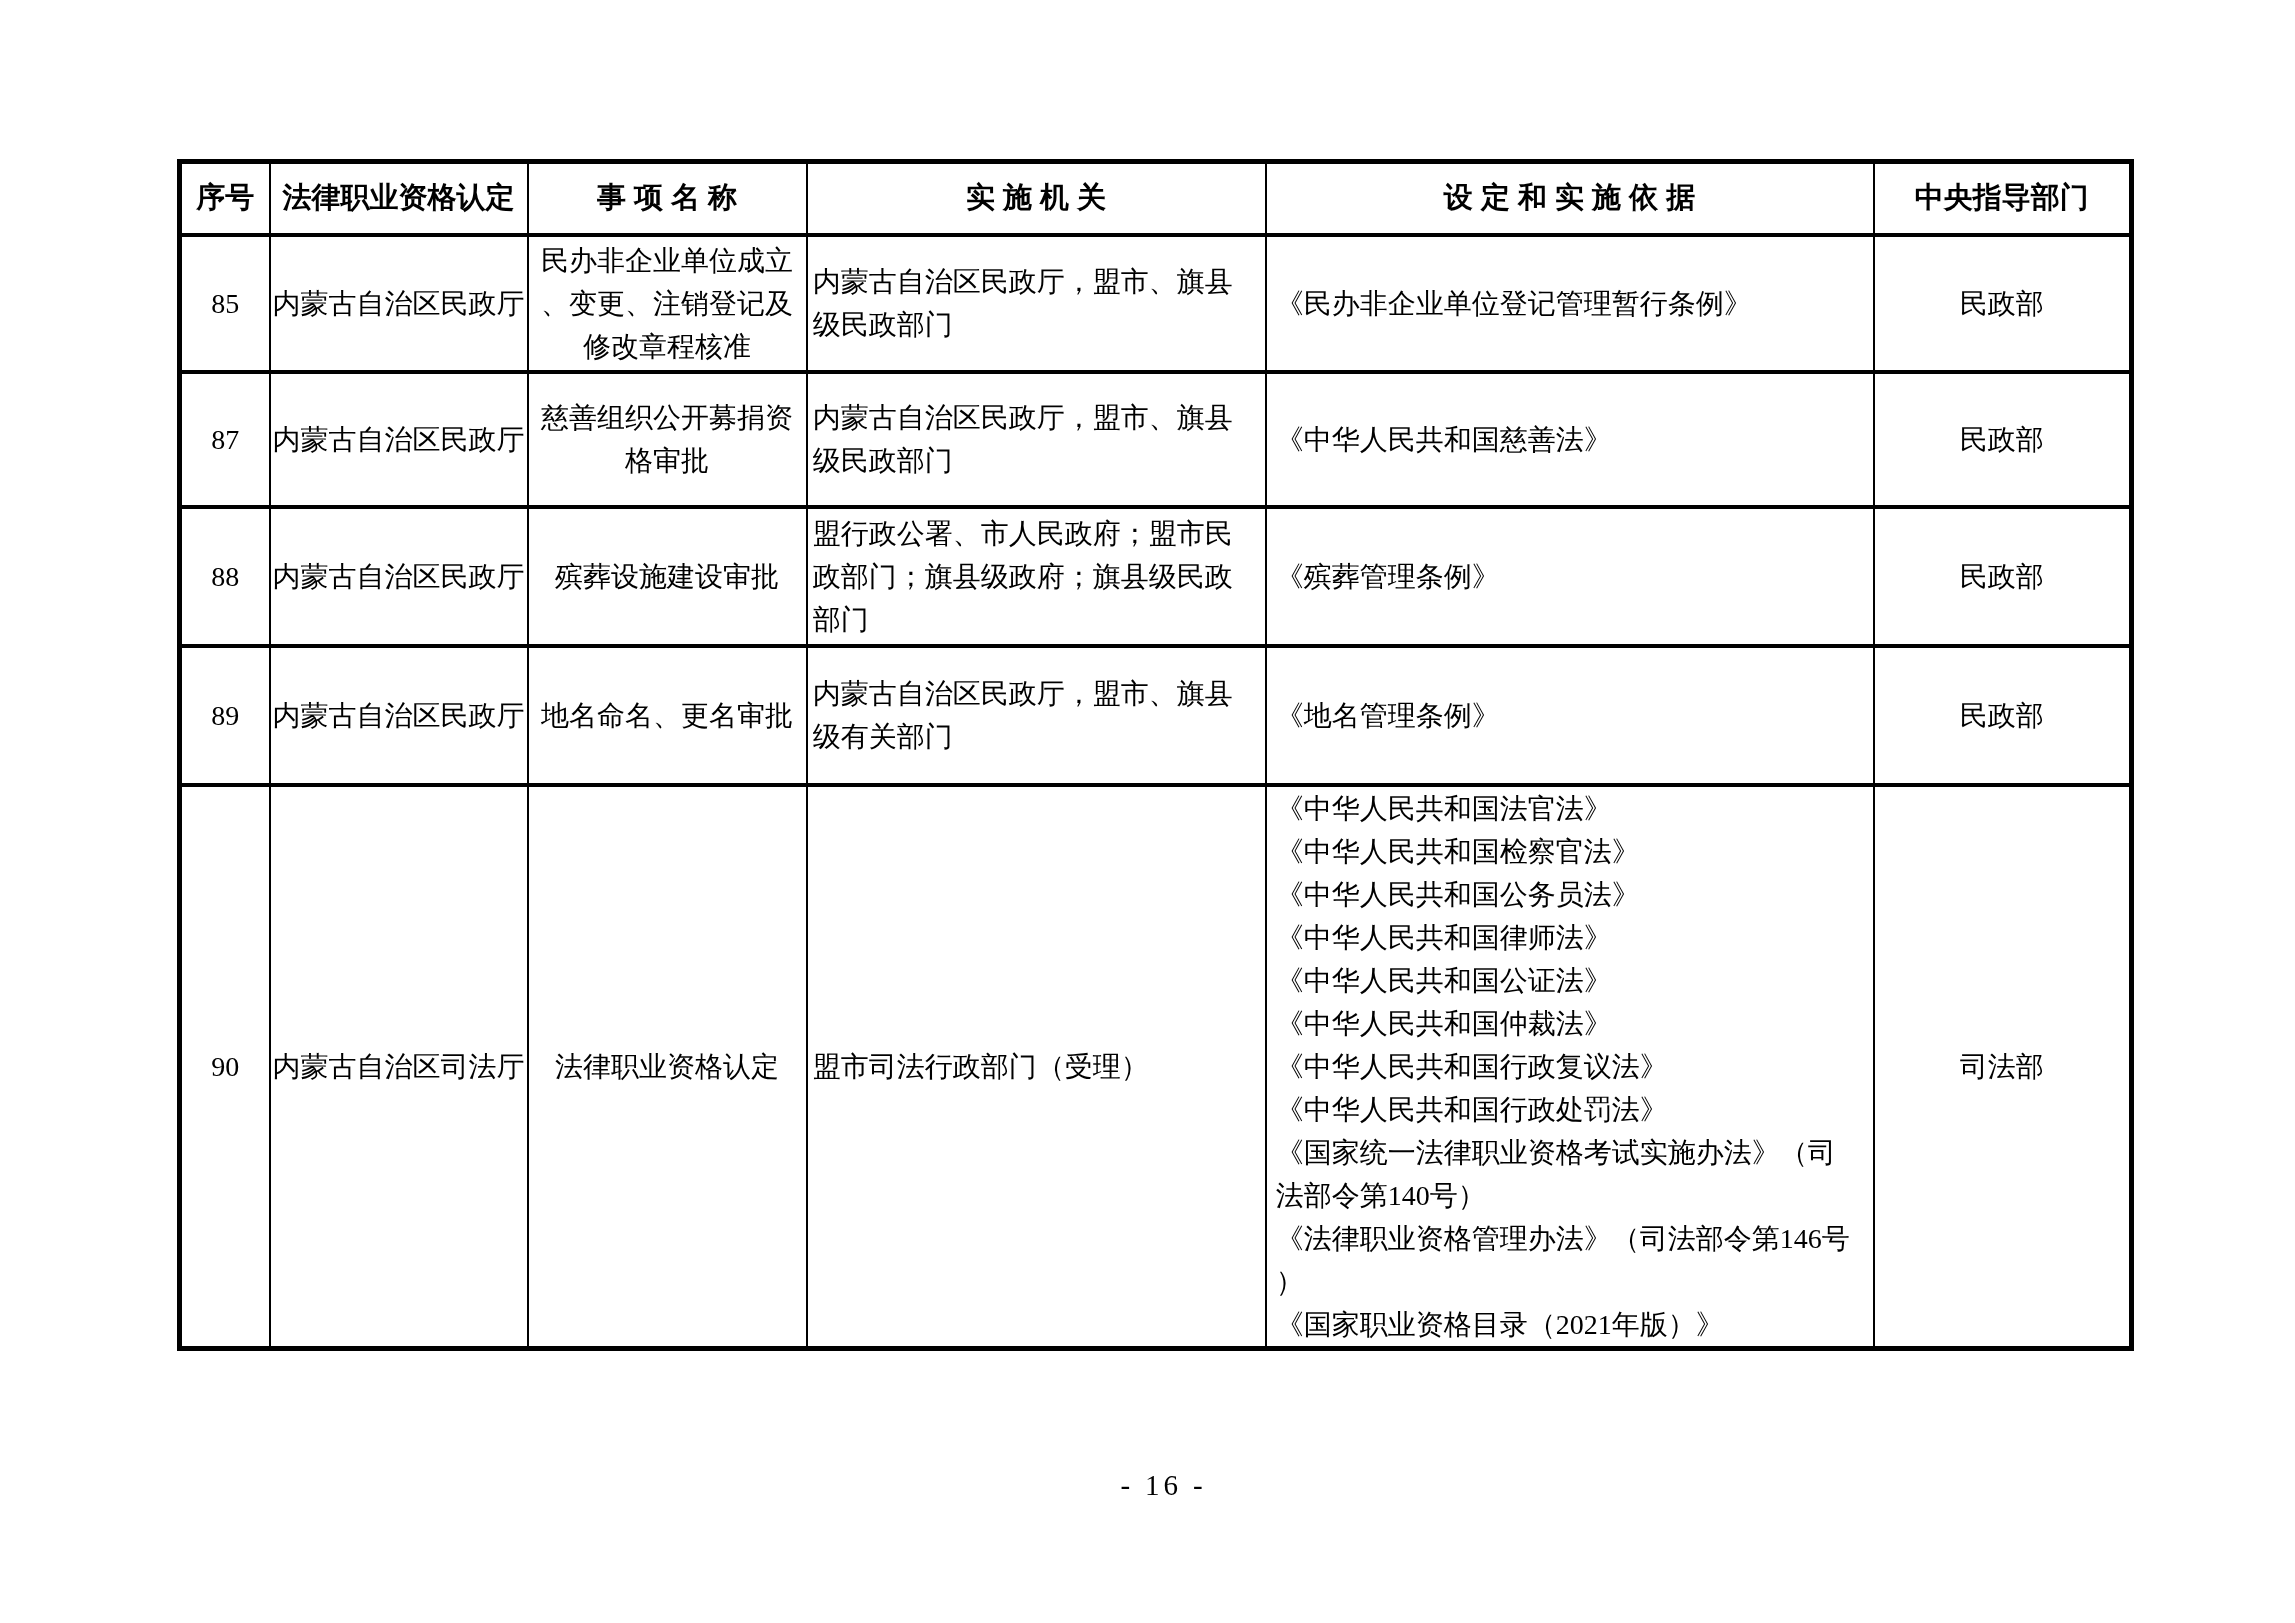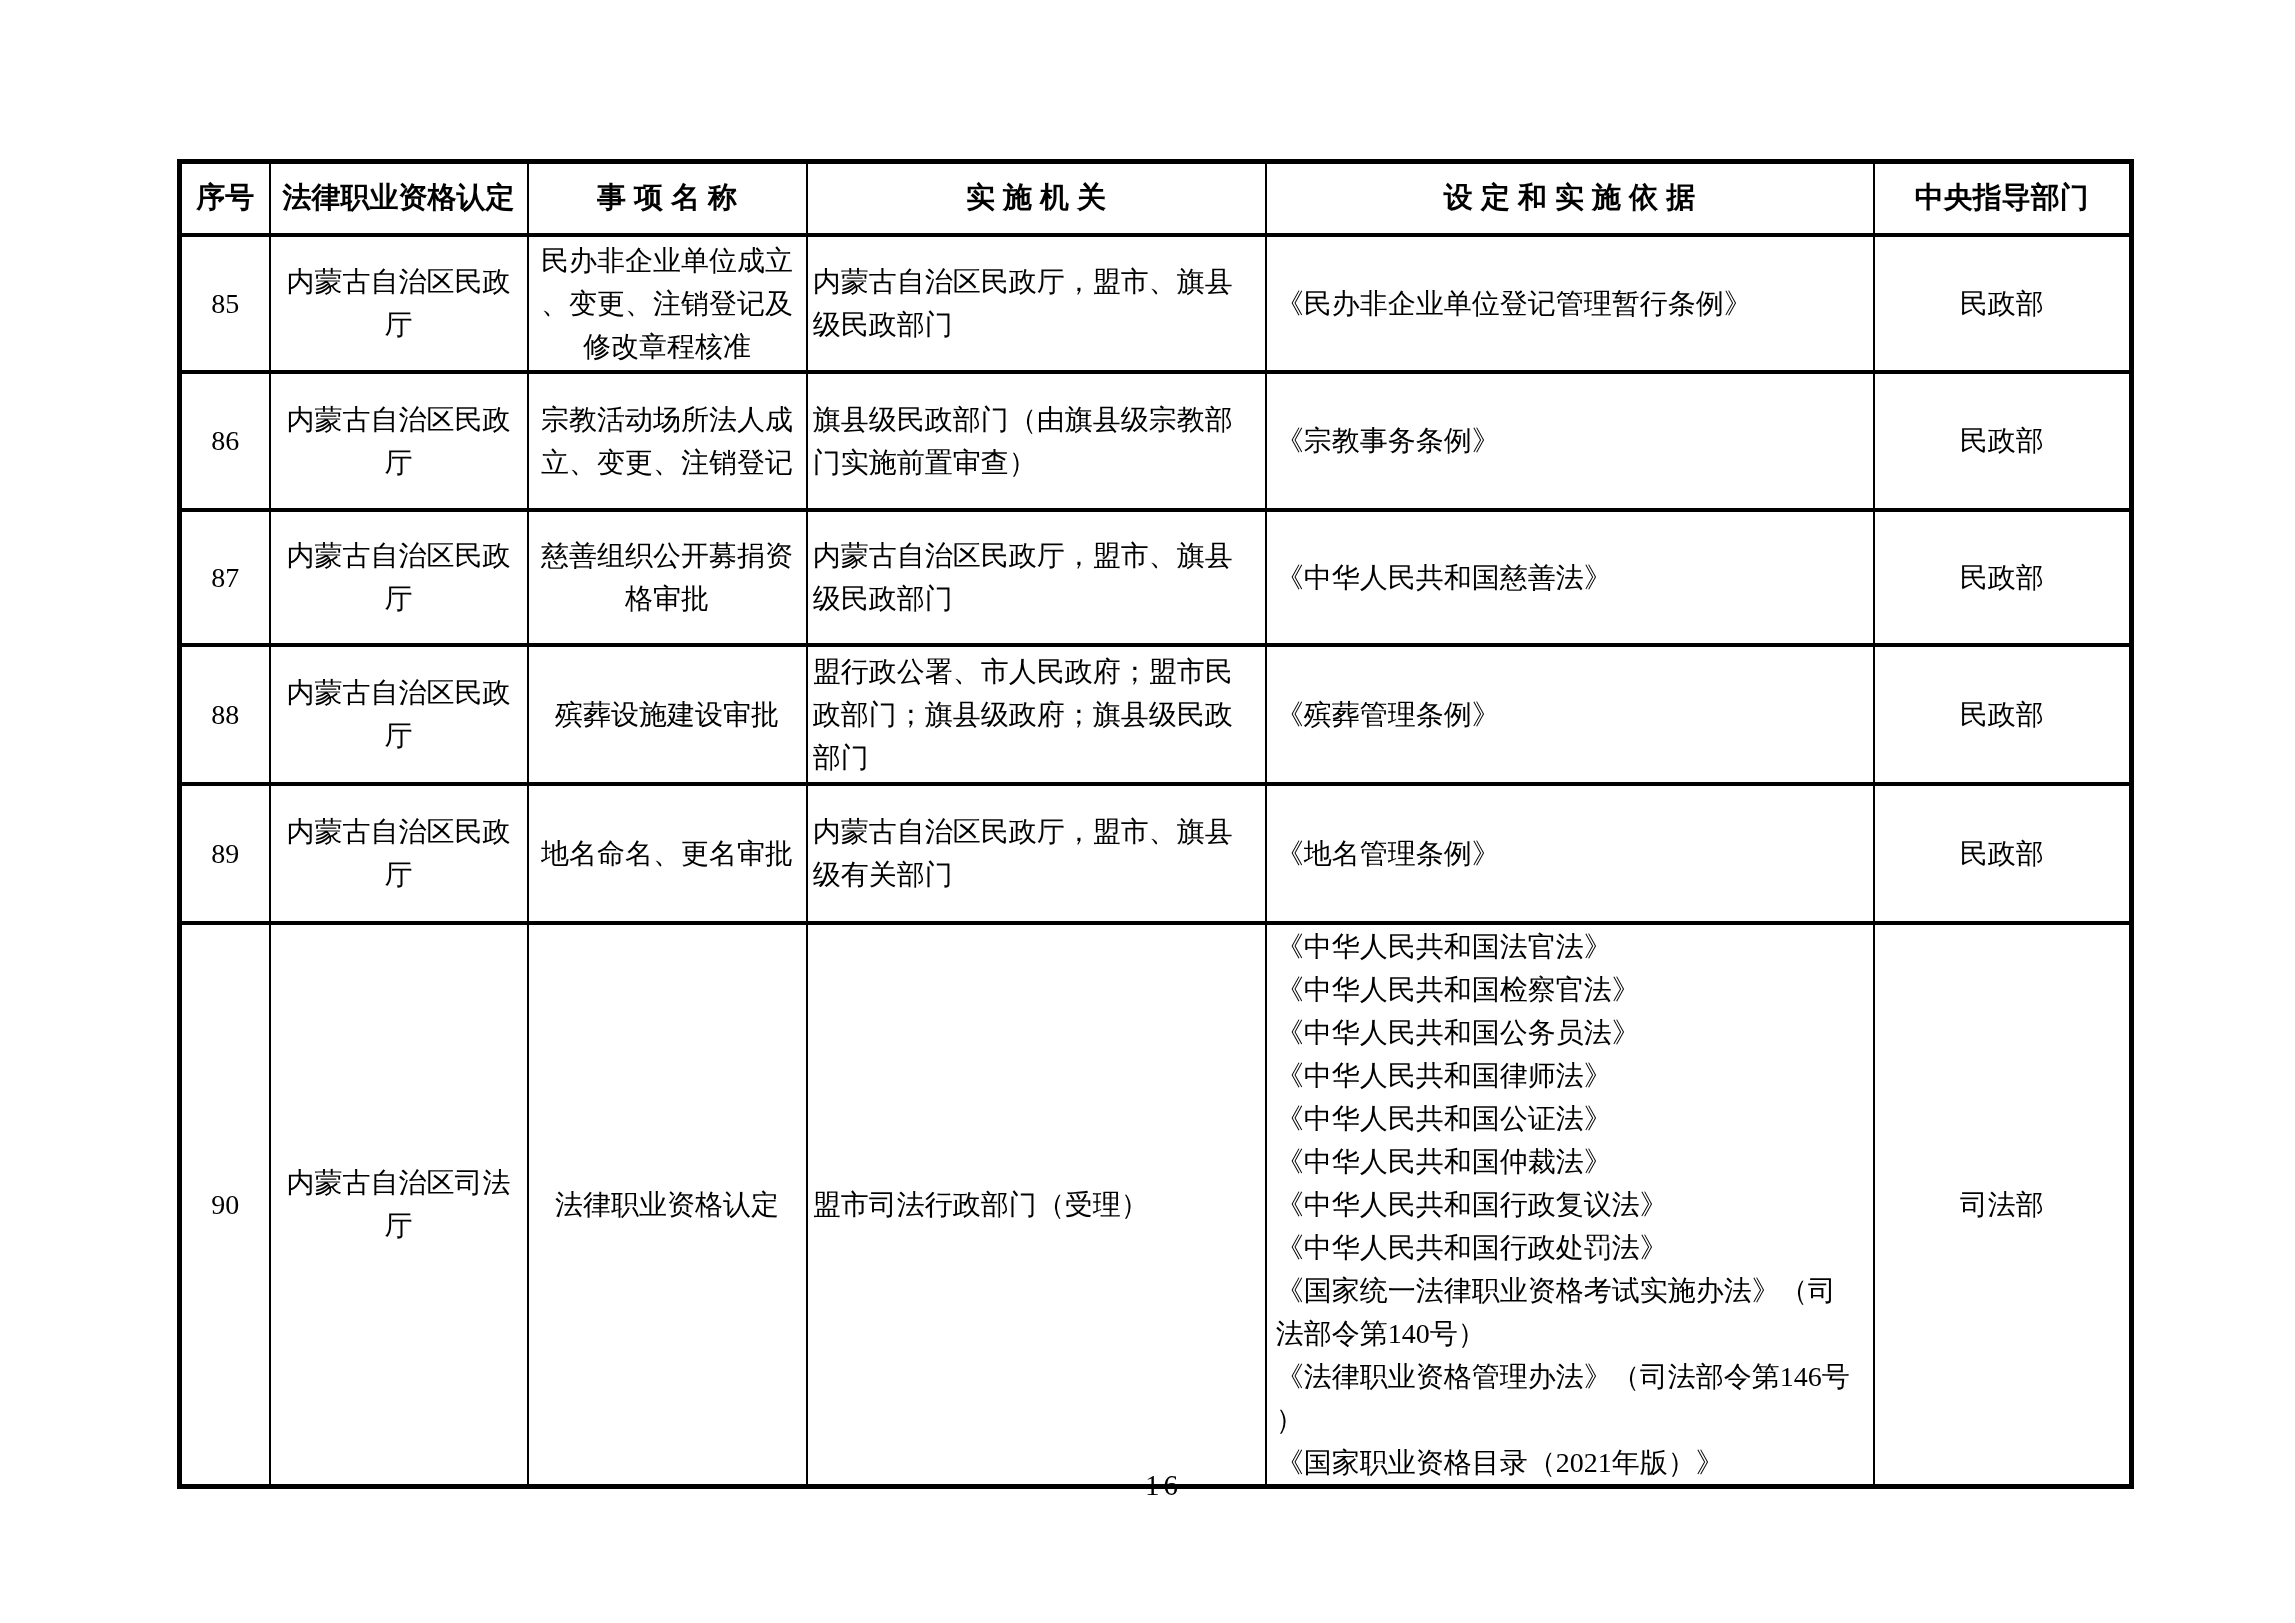--- a/index.html
+++ b/index.html
@@ -33,21 +33,21 @@
     text-align:center;
     padding:0 2.6px;
   }
   .doc-table td{
     font-size:28px;
     line-height:43px;
     word-break:break-all;
     line-break:anywhere;
   }
   .c-no{text-align:center;margin-top:48px;}
-  .c-dept{padding:0 16px;text-align:center;}
+  .c-dept{padding:0 2px;text-align:center;}
   .c-item{padding:0 3.9px;text-align:center;}
   .c-agency{padding:0 5.2px;text-align:left;}
   .c-basis{padding:0 9.2px;text-align:left;white-space:pre-line;margin-top:32px;}
   .c-central{text-align:center;}
   tr.hrow{height:73px;}
   tr.r0{height:137px;}
   tr.r1{height:138px;}
   tr.r2{height:135px;}
   tr.r3{height:139px;}
   tr.r4{height:139px;}
@@ -82,28 +82,20 @@
       <th>中央指导部门</th>
     </tr>
   </thead>
   <tbody>
     <tr class="r0">
       <td class="c-no">85</td>
       <td class="c-dept">内蒙古自治区民政厅</td>
       <td class="c-item">民办非企业单位成立、变更、注销登记及修改章程核准</td>
       <td class="c-agency">内蒙古自治区民政厅，盟市、旗县级民政部门</td>
       <td class="c-basis">《民办非企业单位登记管理暂行条例》</td>
-      <td class="c-central">民政部</td>
-    </tr>
-    <tr class="r1">
-      <td class="c-no">86</td>
-      <td class="c-dept">内蒙古自治区民政厅</td>
-      <td class="c-item">宗教活动场所法人成立、变更、注销登记</td>
-      <td class="c-agency">旗县级民政部门（由旗县级宗教部门实施前置审查）</td>
-      <td class="c-basis">《宗教事务条例》</td>
       <td class="c-central">民政部</td>
     </tr>
     <tr class="r2">
       <td class="c-no">87</td>
       <td class="c-dept">内蒙古自治区民政厅</td>
       <td class="c-item">慈善组织公开募捐资格审批</td>
       <td class="c-agency">内蒙古自治区民政厅，盟市、旗县级民政部门</td>
       <td class="c-basis">《中华人民共和国慈善法》</td>
       <td class="c-central">民政部</td>
     </tr>

